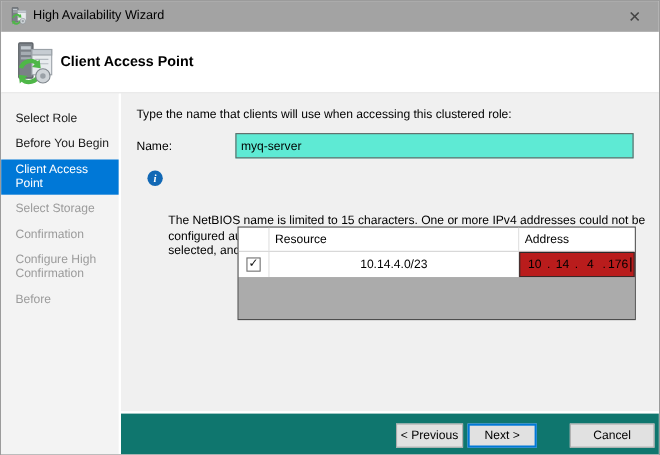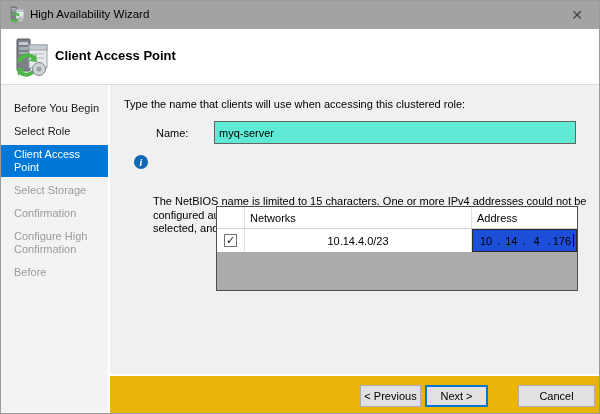--- a/index.html
+++ b/index.html
@@ -21,28 +21,28 @@
   }
   
   .header{position:absolute;left:0;top:28px;width:100%;height:56px;background:#ffffff;border-bottom:1px solid #dcdcdc;}
   .header .big-icon{position:absolute;left:9px;top:7px;width:40px;height:44px;}
   .header .page-title{position:absolute;left:54px;top:19px;font-size:13px;font-weight:bold;color:#000;}
   
   .sidebar{position:absolute;left:0;top:84px;width:107px;bottom:0;background:#f3f3f3;padding-top:14px;}
   .v-divider{position:absolute;left:107px;top:84px;width:2px;bottom:0;background:#ffffff;}
   .content{position:absolute;left:109px;top:84px;right:0;height:289px;background:#f0f0f0;}
   .h-divider{position:absolute;left:109px;top:373px;right:0;height:2px;background:#ffffff;}
-  .footer{position:absolute;left:109px;top:375px;right:0;bottom:0;background:#eab308;}
+  .footer{position:absolute;left:109px;top:375px;right:0;bottom:0;background:#0f766e;}
   
   .nav-item{padding:3px 6px 3px 13px;line-height:13px;margin-bottom:4px;color:#1a1a1a;}
   .nav-item.disabled{color:#9b9b9b;}
   .nav-item.selected{background:#0078d7;color:#ffffff;}
   
   .instruction{position:absolute;left:14px;top:13px;color:#000;}
-  .name-label{position:absolute;left:14px;top:42px;color:#000;margin-left:32px;}
+  .name-label{position:absolute;left:14px;top:42px;color:#000;}
   .name-input{
     position:absolute;left:104px;top:36px;width:362px;height:23px;
     background:#5eead4;border:1px solid #646464;padding:0 4px;
     font-family:inherit;font-size:11px;color:#000;
   }
   .info-icon{
     position:absolute;left:24px;top:70px;width:14px;height:14px;border-radius:50%;
     background:#1168b5;color:#fff;display:flex;align-items:center;justify-content:center;
     font-size:10px;font-style:italic;font-weight:bold;font-family:"Liberation Serif",serif;
   }
@@ -59,21 +59,21 @@
   .col-net{width:227px;flex:none;border-right:1px solid #e0e0e0;display:flex;align-items:center;}
   .col-addr{width:105px;flex:none;display:flex;align-items:stretch;}
   .t-header .col-net,.t-header .col-addr{padding-left:5px;align-items:center;color:#000;}
   .t-row .col-net{justify-content:center;color:#000;}
   .checkbox{
     width:13px;height:13px;background:#fff;border:1px solid #707070;
     display:flex;align-items:center;justify-content:center;
     font-size:11px;line-height:11px;color:#111;font-weight:bold;
   }
   .ip-input{
-    flex:1;background:#1d4ed8;border:1px solid #2b2b2b;margin:0;
+    flex:1;background:#b91c1c;border:1px solid #2b2b2b;margin:0;
     display:flex;align-items:center;padding:0 2px;color:#000;
   }
   .ip-input .octet{flex:1;text-align:center;}
   .ip-input .dot{flex:none;color:#000;}
   .caret{width:1px;height:13px;background:#000;flex:none;}
   
   .btn{
     position:absolute;top:9px;height:22px;background:#e1e1e1;border:1px solid #adadad;
     display:flex;align-items:center;justify-content:center;
     font-size:11px;color:#000;cursor:default;
@@ -121,43 +121,43 @@
       <path d="M26 16 l1 8 -8 -1 z" fill="#4fb748"></path>
       <path d="M25 30 a9 9 0 0 1 -15 4" stroke="#4fb748" stroke-width="4" fill="none"></path>
       <path d="M8 38 l-1 -8 8 1 z" fill="#4fb748"></path>
       <circle cx="29" cy="31" r="6.5" fill="#cfd4d8" stroke="#80878d"></circle>
       <circle cx="29" cy="31" r="2.5" fill="#9aa1a7"></circle>
     </svg>
     <span class="page-title">Client Access Point</span>
   </div>
 
   <div class="sidebar">
+    <div class="nav-item">Select Role</div>
     <div class="nav-item">Before You Begin</div>
-    <div class="nav-item">Select Role</div>
     <div class="nav-item selected">Client Access Point</div>
     <div class="nav-item disabled">Select Storage</div>
     <div class="nav-item disabled">Confirmation</div>
     <div class="nav-item disabled">Configure High Confirmation</div>
     <div class="nav-item disabled">Before</div>
   </div>
   <div class="v-divider"></div>
 
   <div class="content">
     <div class="instruction">Type the name that clients will use when accessing this clustered role:</div>
     <div class="name-label">Name:</div>
     <input class="name-input" type="text" value="myq-server" style="">
     <div class="info-icon">
       <span>i</span>
     </div>
     <div class="info-text">The NetBIOS name is limited to 15 characters.  One or more IPv4 addresses could not be configured automatically.  For each network to be used, make sure the network is selected, and then type an address.</div>
 
     <div class="net-table">
       <div class="t-header">
         <div class="col-check"></div>
-        <div class="col-net">Networks</div>
+        <div class="col-net">Resource</div>
         <div class="col-addr">Address</div>
       </div>
       <div class="t-row">
         <div class="col-check">
           <div class="checkbox">
             <span>✓</span>
           </div>
         </div>
         <div class="col-net">10.14.4.0/23</div>
         <div class="col-addr">

